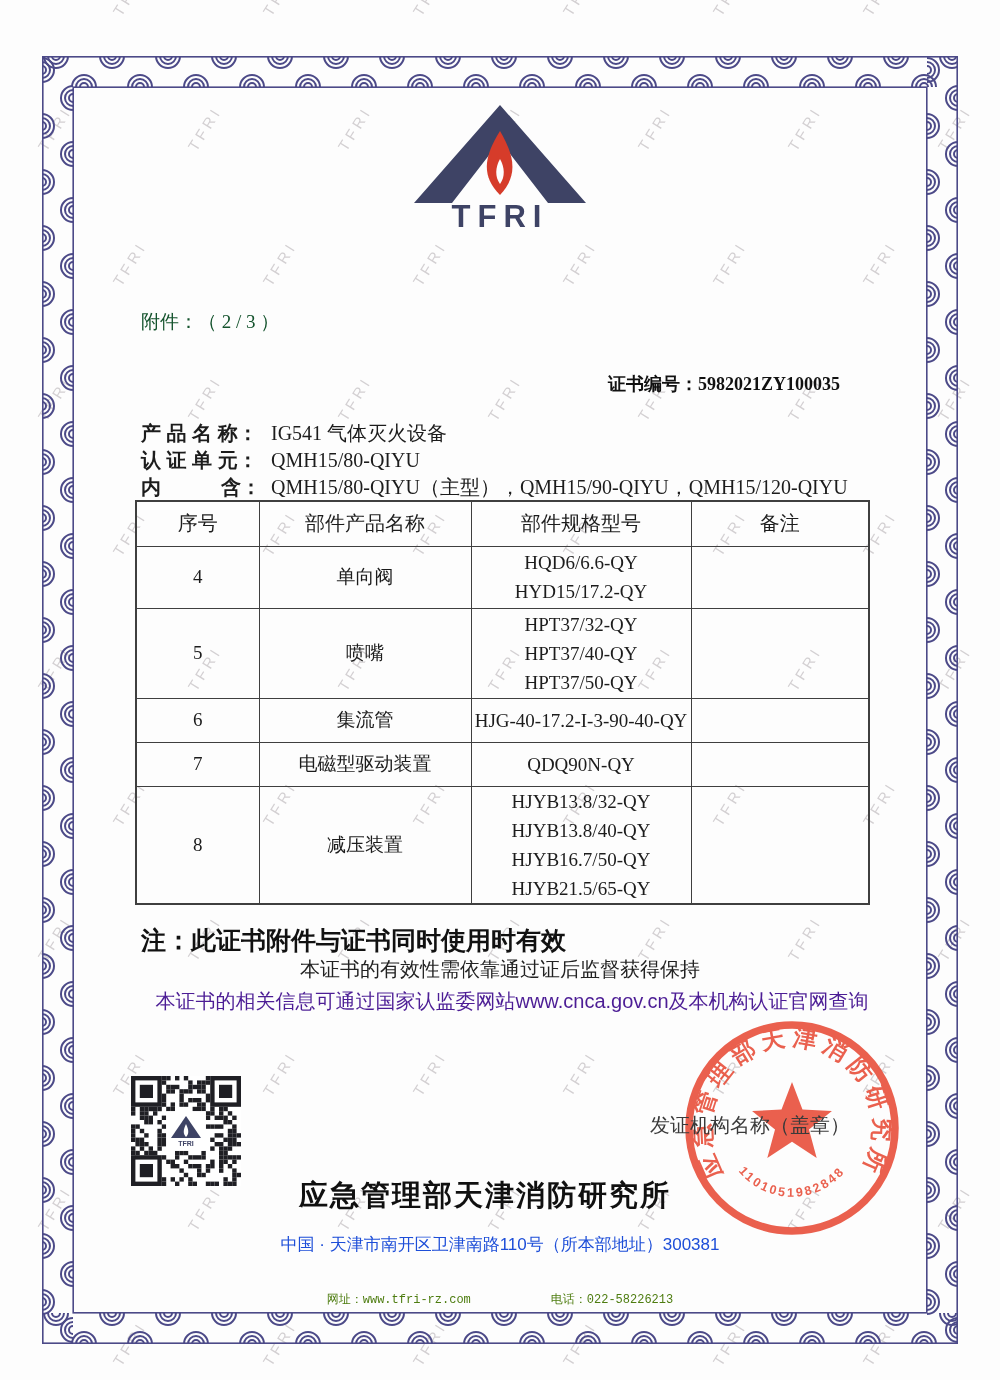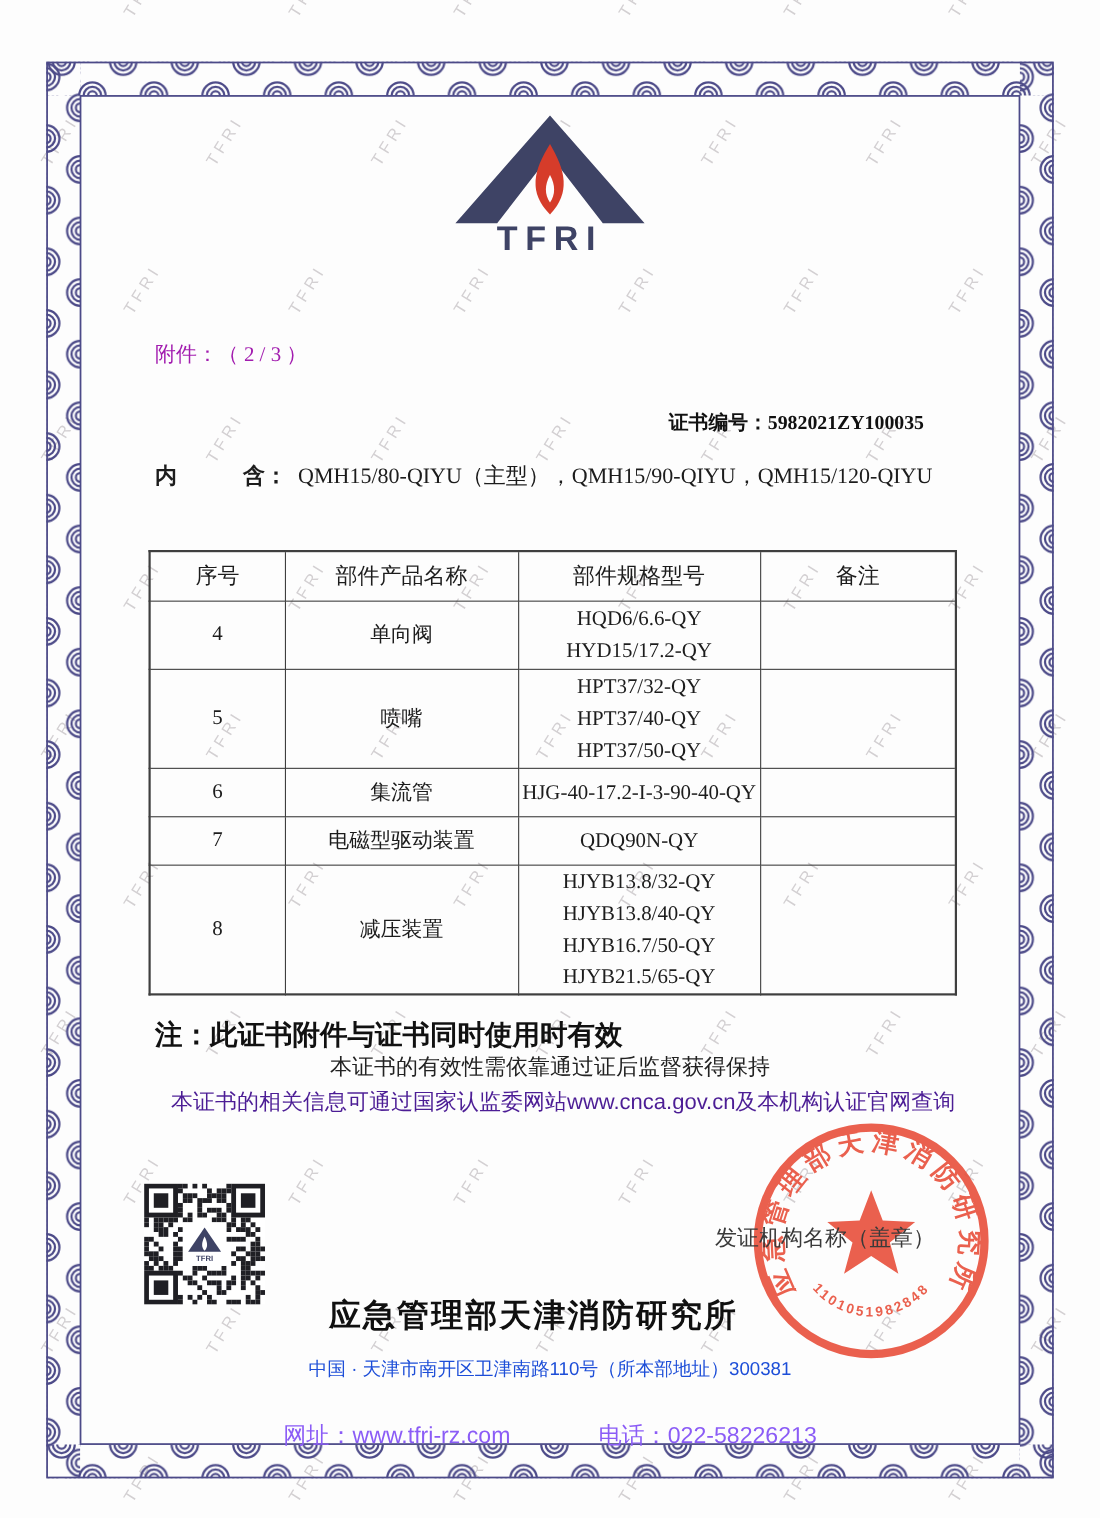--- a/index.html
+++ b/index.html
@@ -6,21 +6,21 @@
   .page{position:relative;width:1000px;height:1380px;background:#fdfdfd;overflow:hidden;
         font-family:"Liberation Serif","DejaVu Serif",serif;color:#1c1c1c;}
   .watermark-layer{position:absolute;inset:0;z-index:0;pointer-events:none;}
   .wm{position:absolute;font-family:"Liberation Sans","DejaVu Sans",sans-serif;
       font-size:15px;letter-spacing:4px;color:#c9c5c8;transform:rotate(-58deg);opacity:.8;}
   svg.frame{position:absolute;left:0;top:0;z-index:1;}
   .content{position:absolute;inset:0;z-index:2;}
   .logo-svg{position:absolute;left:408px;top:103px;}
   .title{position:absolute;left:0;top:234px;width:1000px;text-align:center;
          font-size:42px;font-weight:bold;color:#3b3f5e;letter-spacing:13px;padding-left:13px;box-sizing:border-box;}
-  .attachment{position:absolute;left:141px;top:309px;font-size:19px;color:#a21caf;}
+  .attachment{position:absolute;left:141px;top:309px;font-size:19px;color:#14532d;}
   .certno{position:absolute;left:608px;top:372px;font-size:18px;font-weight:bold;color:#111;}
   .product{position:absolute;left:141px;top:420px;font-size:20px;}
   .product-row{height:27px;line-height:27px;white-space:nowrap;}
   .p-label{display:inline-block;width:130px;font-weight:bold;
            font-family:"Liberation Sans","DejaVu Sans",sans-serif;font-size:20px;}
   .p-value{font-size:20px;}
   table.comp{position:absolute;left:135px;top:500px;width:733px;border-collapse:collapse;
              table-layout:fixed;border:2px solid #3f3f3f;padding-left:33px;}
   table.comp td,table.comp th{border:1.6px solid #3f3f3f;text-align:center;vertical-align:middle;
              font-weight:normal;font-size:19px;padding:0;}
@@ -35,21 +35,21 @@
   .qr-svg{position:absolute;left:131px;top:1076px;}
   .stamp-svg{position:absolute;left:672px;top:1008px;z-index:3;opacity:.9;}
   .seal-label{position:absolute;left:650px;top:1112px;font-size:20px;color:#3a3a3a;z-index:4;
               font-family:Liberation Mono, monospace;}
   .issuer{position:absolute;left:0;top:1176px;width:970px;text-align:center;font-size:29px;
           font-weight:bold;color:#101010;letter-spacing:2px;}
   .addr{position:absolute;left:0;width:1000px;text-align:center;font-size:17px;color:#1d4ed8;
         font-family:"Liberation Sans","DejaVu Sans",sans-serif;}
   .addr1{top:1233px;} .addr2{top:1261px;}
   .contact{position:absolute;left:0;top:1291px;width:1000px;display:flex;justify-content:center;
-           gap:80px;font-size:21px;color:#8b5cf6;font-family:Liberation Sans, sans-serif;}
+           gap:80px;font-size:12px;color:#4d7c0f;font-family:Liberation Mono, monospace;}
 </style>
 </head>
 <body>
 
 <div class="page">
 
   <div class="watermark-layer" id="wmLayer">
       <span class="wm" style="left: 105px; top: -15px; color: rgb(201, 197, 200);">TFRI</span>
       <span class="wm" style="left: 255px; top: -15px; color: rgb(201, 197, 200);">TFRI</span>
       <span class="wm" style="left: 405px; top: -15px; color: rgb(201, 197, 200);">TFRI</span>
@@ -172,20 +172,26 @@
     </svg>
 
 
     <div class="attachment">附件：（ 2 / 3 ）</div>
 
     <div class="certno">
       <span>证书编号：</span><span>5982021ZY100035</span>
     </div>
 
     <div class="product">
+      <div class="product-row">
+        <span class="p-label">产 品 名 称：</span><span class="p-value">IG541 气体灭火设备</span>
+      </div>
+      <div class="product-row">
+        <span class="p-label">认 证 单 元：</span><span class="p-value">QMH15/80-QIYU</span>
+      </div>
       <div class="product-row">
         <span class="p-label">内　　　含：</span><span class="p-value">QMH15/80-QIYU（主型），QMH15/90-QIYU，QMH15/120-QIYU</span>
       </div>
     </div>
 
     <table class="comp">
       <colgroup>
           <col style="width:123px">
           <col style="width:212px">
           <col style="width:220px">

